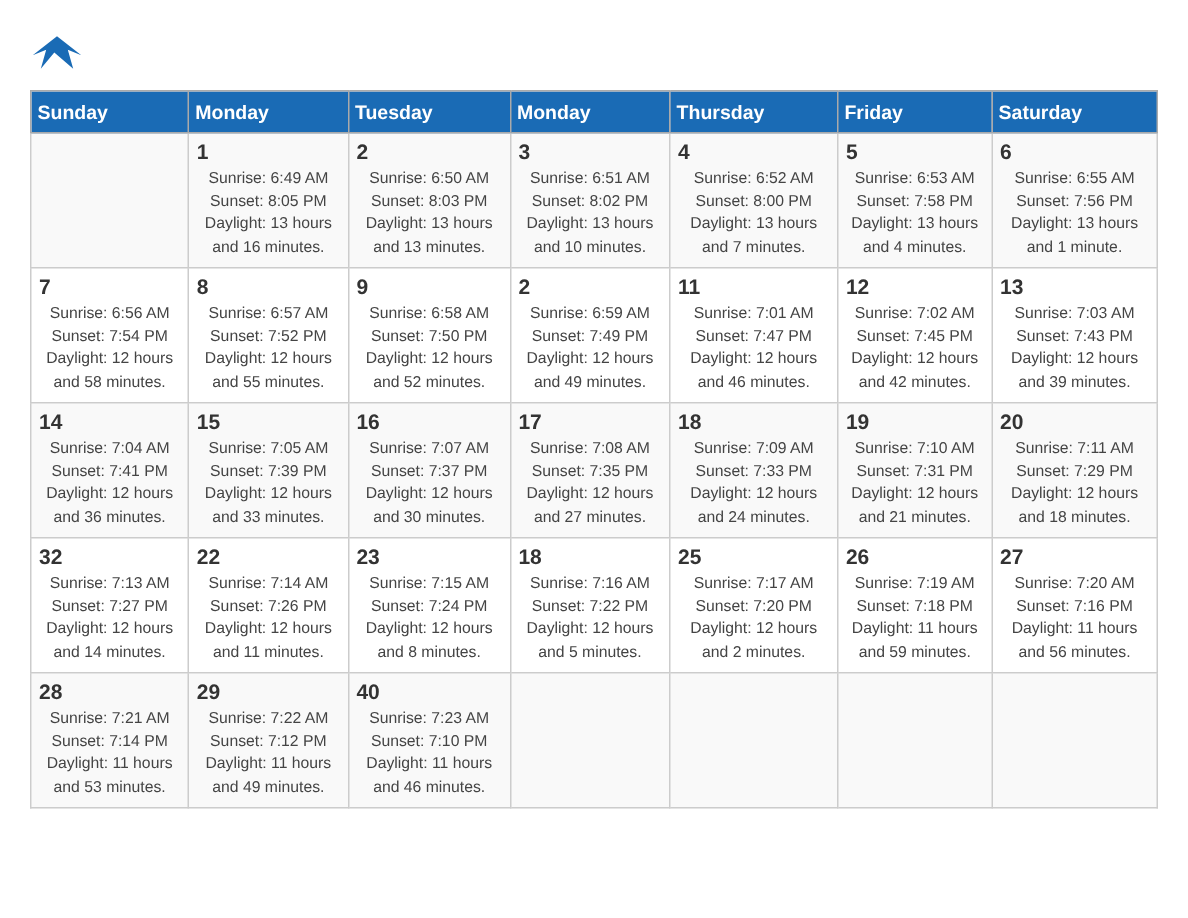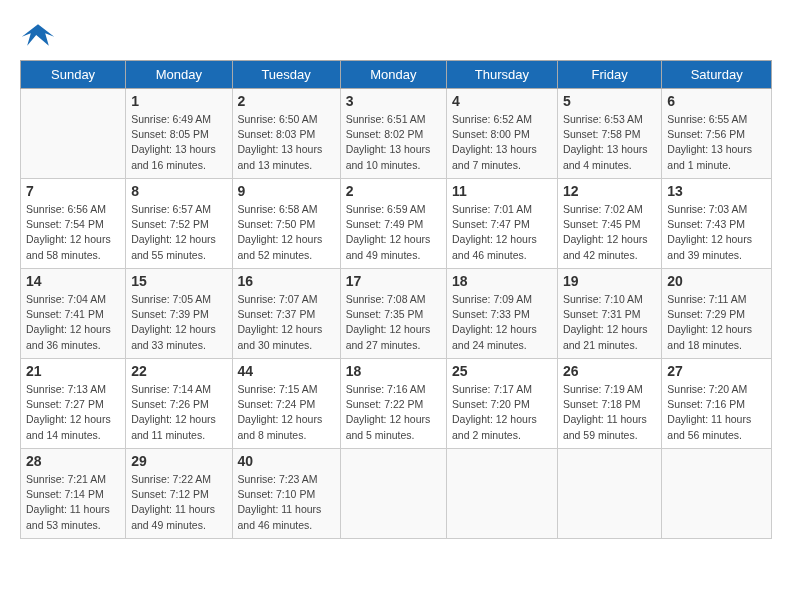--- a/index.html
+++ b/index.html
@@ -50,23 +50,23 @@
       width: 100%;
       border-collapse: collapse;
       font-size: 11px;
     }
     thead tr {
       background-color: #1a6bb5;
       color: white;
     }
     thead th {
       padding: 6px 4px;
-      text-align: center;
+      text-align: left;
       font-size: 13px;
-      font-weight: normal;
+      font-weight: bold;
       border: 1px solid #aaa;
     }
     tbody tr {
       vertical-align: top;
     }
     tbody td {
       border: 1px solid #ccc;
       padding: 4px 5px;
       min-height: 80px;
       height: 90px;
@@ -75,20 +75,21 @@
       font-size: 14px;
       font-weight: bold;
       color: #333;
       display: block;
       margin-bottom: 3px;
     }
     .day-info {
       color: #444;
       font-size: 10.5px;
       line-height: 1.45;
+      text-align: center;
     }
     tbody tr:nth-child(odd) td {
       background-color: #f9f9f9;
     }
     tbody tr:nth-child(even) td {
       background-color: #ffffff;
     }
     .empty-cell {
       background-color: #f9f9f9;
     }
@@ -207,29 +208,29 @@
           <span class="day-number">19</span>
           <div class="day-info">Sunrise: 7:10 AM<br>Sunset: 7:31 PM<br>Daylight: 12 hours and 21 minutes.</div>
         </td>
         <td>
           <span class="day-number">20</span>
           <div class="day-info">Sunrise: 7:11 AM<br>Sunset: 7:29 PM<br>Daylight: 12 hours and 18 minutes.</div>
         </td>
       </tr>
       <tr>
         <td>
-          <span class="day-number">21</span>
+          <span class="day-number">32</span>
           <div class="day-info">Sunrise: 7:13 AM<br>Sunset: 7:27 PM<br>Daylight: 12 hours and 14 minutes.</div>
         </td>
         <td>
           <span class="day-number">22</span>
           <div class="day-info">Sunrise: 7:14 AM<br>Sunset: 7:26 PM<br>Daylight: 12 hours and 11 minutes.</div>
         </td>
         <td>
-          <span class="day-number">44</span>
+          <span class="day-number">23</span>
           <div class="day-info">Sunrise: 7:15 AM<br>Sunset: 7:24 PM<br>Daylight: 12 hours and 8 minutes.</div>
         </td>
         <td>
           <span class="day-number">18</span>
           <div class="day-info">Sunrise: 7:16 AM<br>Sunset: 7:22 PM<br>Daylight: 12 hours and 5 minutes.</div>
         </td>
         <td>
           <span class="day-number">25</span>
           <div class="day-info">Sunrise: 7:17 AM<br>Sunset: 7:20 PM<br>Daylight: 12 hours and 2 minutes.</div>
         </td>

